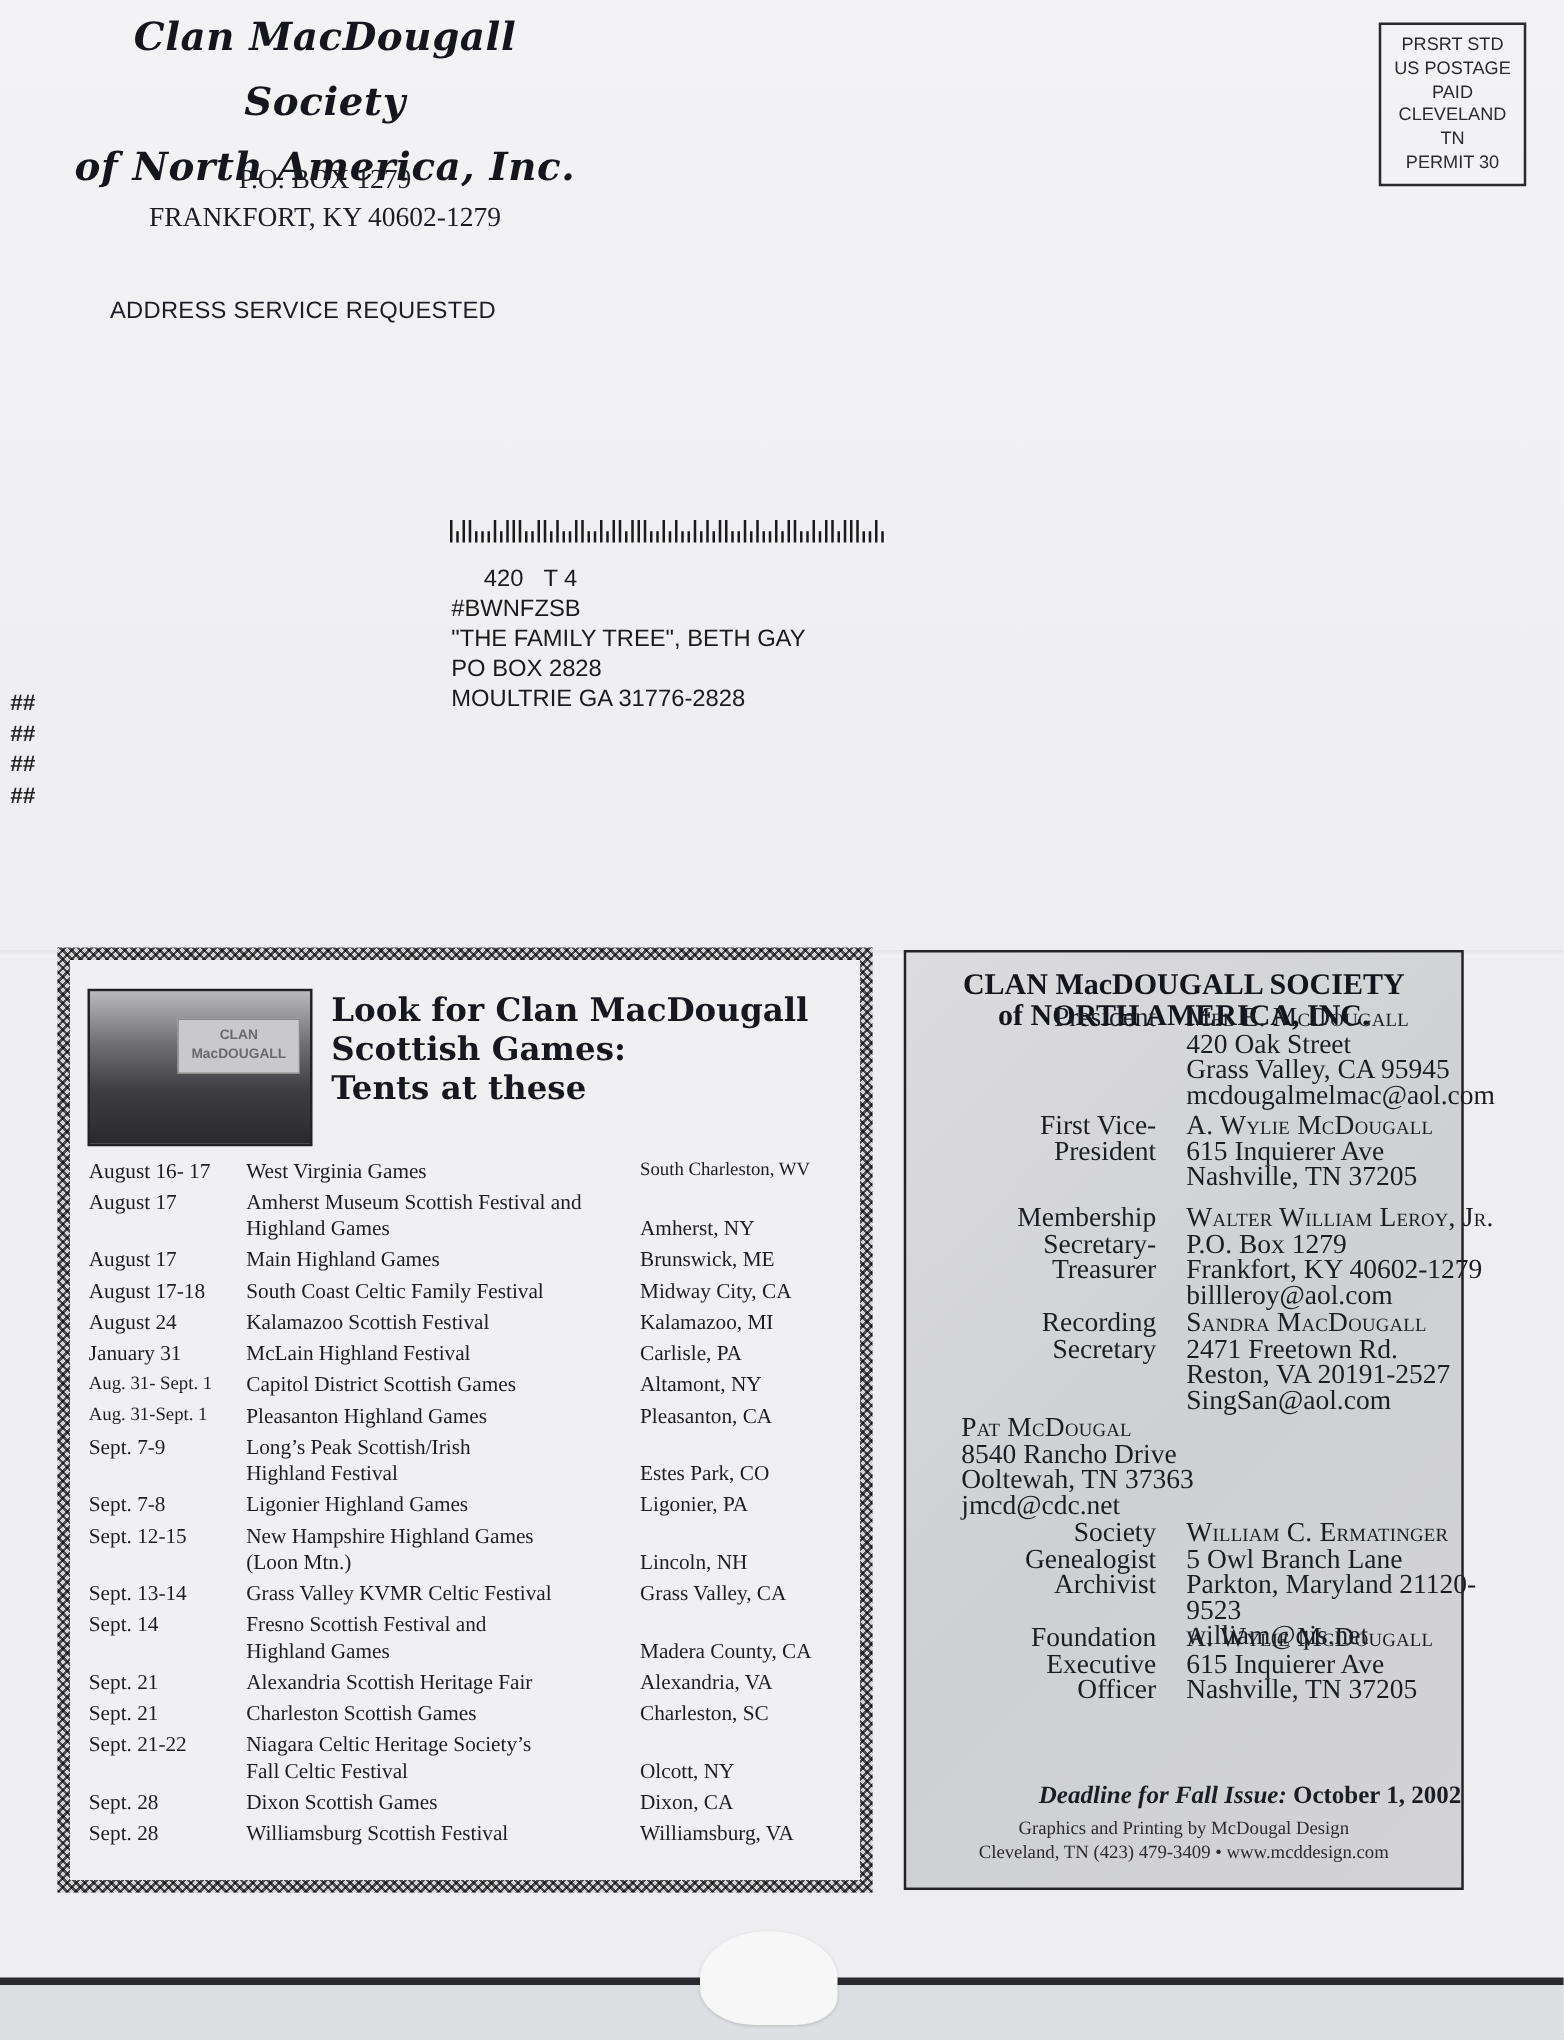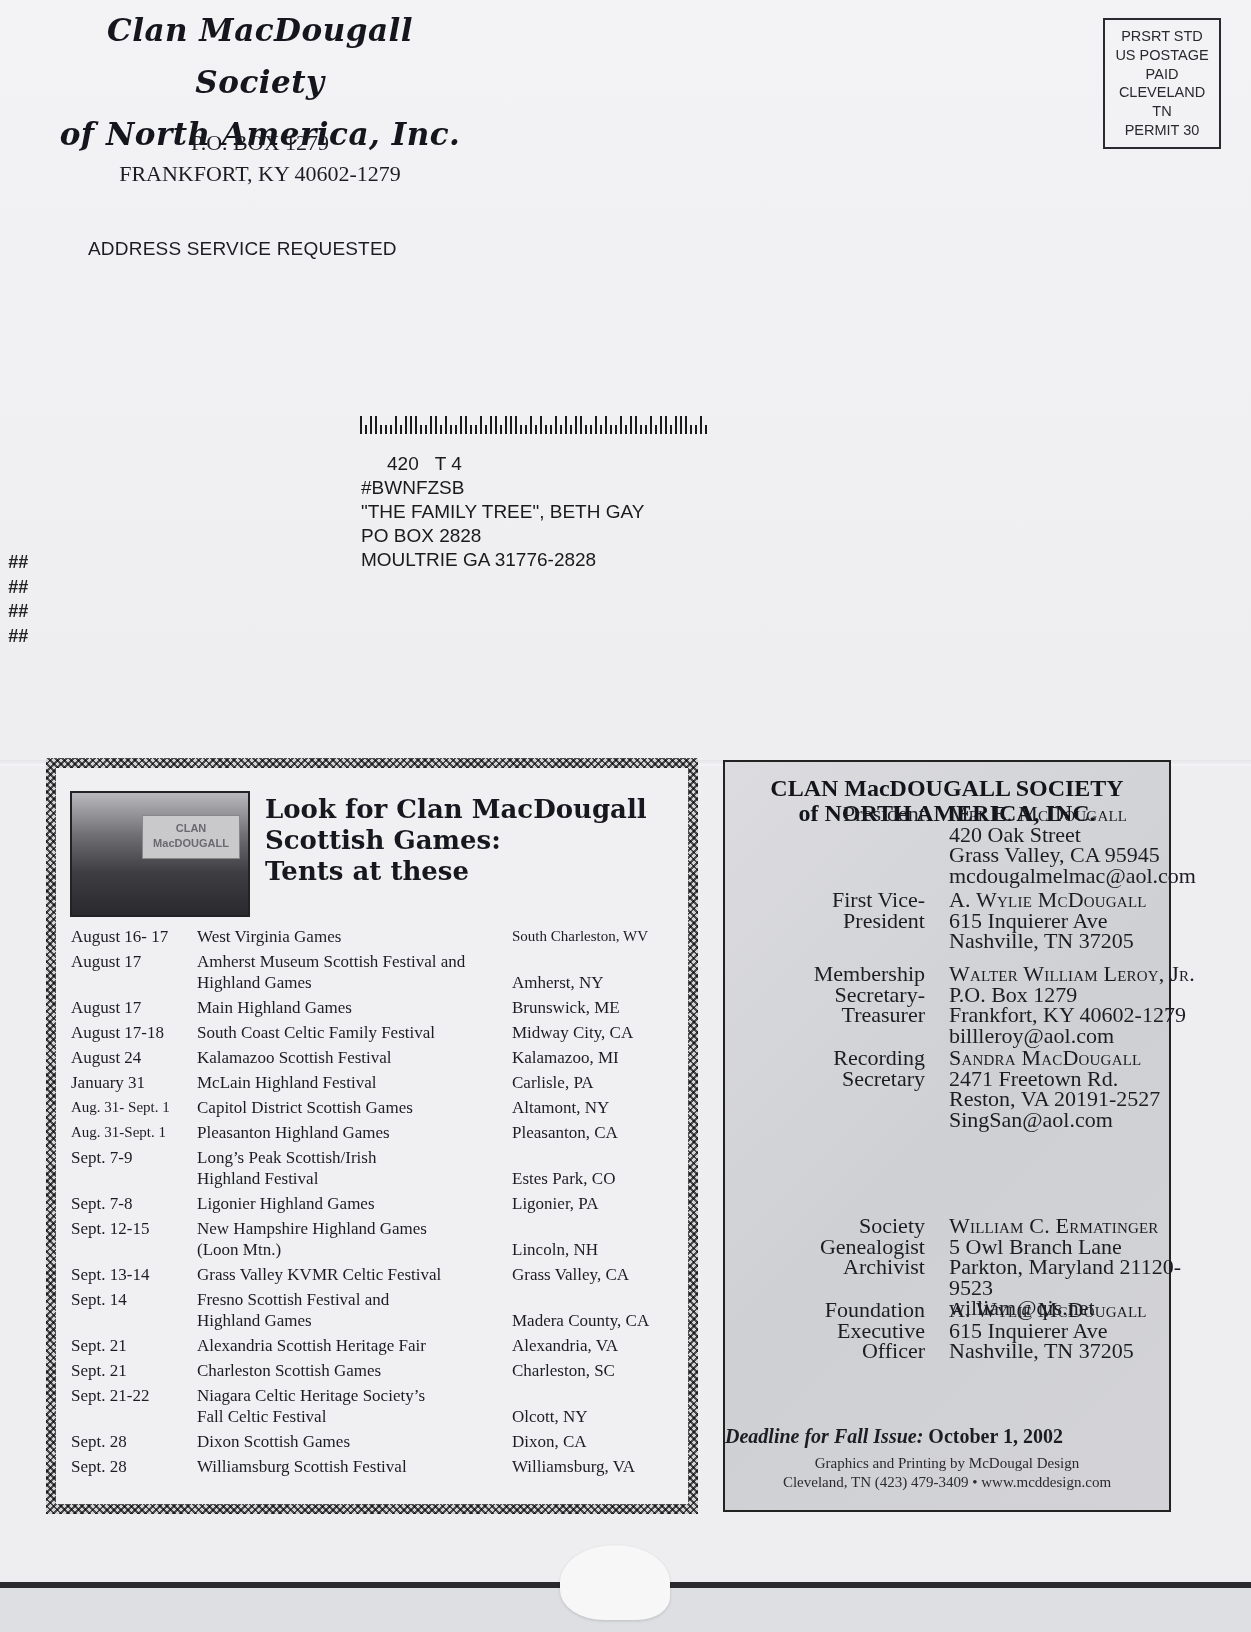--- a/index.html
+++ b/index.html
@@ -147,21 +147,21 @@
   .officer {
     position: absolute; left: 0; width: 100%;
     display: flex; font-size: 22px; line-height: 20.5px; margin-left: 44px;
   }
   .officer .role { width: 180px; text-align: right; padding-right: 24px; flex-shrink: 0; }
   .officer .role i { font-style: italic; }
   .officer .info { width: 260px; }
   .officer .name { font-variant: small-caps; letter-spacing: 0.2px; }
   .deadline {
     position: absolute; left: 0; top: 663px; width: 100%;
-    text-align: left; font-size: 20px; font-weight: bold;
+    text-align: right; font-size: 20px; font-weight: bold;
   }
   .deadline i { font-style: italic; }
   .credits {
     position: absolute; left: 0; top: 692px; width: 100%;
     text-align: center; font-size: 15px; line-height: 19px; color: #2a2a30;
   }
 </style>
 </head>
 <body>
 
@@ -435,20 +435,26 @@
       <div class="officer" style="top: 286px;">
         <div class="role"><span>Recording Secretary</span></div>
         <div class="info">
           <div class="name">Sandra MacDougall</div>
           <div>2471 Freetown Rd.</div>
           <div>Reston, VA 20191-2527</div>
           <div>SingSan@aol.com</div>
         </div>
       </div>
       <div class="officer" style="top: 370px;">
+        <div class="info">
+          <div class="name">Pat McDougal</div>
+          <div>8540 Rancho Drive</div>
+          <div>Ooltewah, TN  37363</div>
+          <div>jmcd@cdc.net</div>
+        </div>
       </div>
       <div class="officer" style="top: 454px;">
         <div class="role"><span>Society Genealogist</span><div>Archivist</div></div>
         <div class="info">
           <div class="name">William C. Ermatinger</div>
           <div>5 Owl Branch Lane</div>
           <div>Parkton, Maryland  21120-9523</div>
           <div>william@qis.net</div>
         </div>
       </div>

